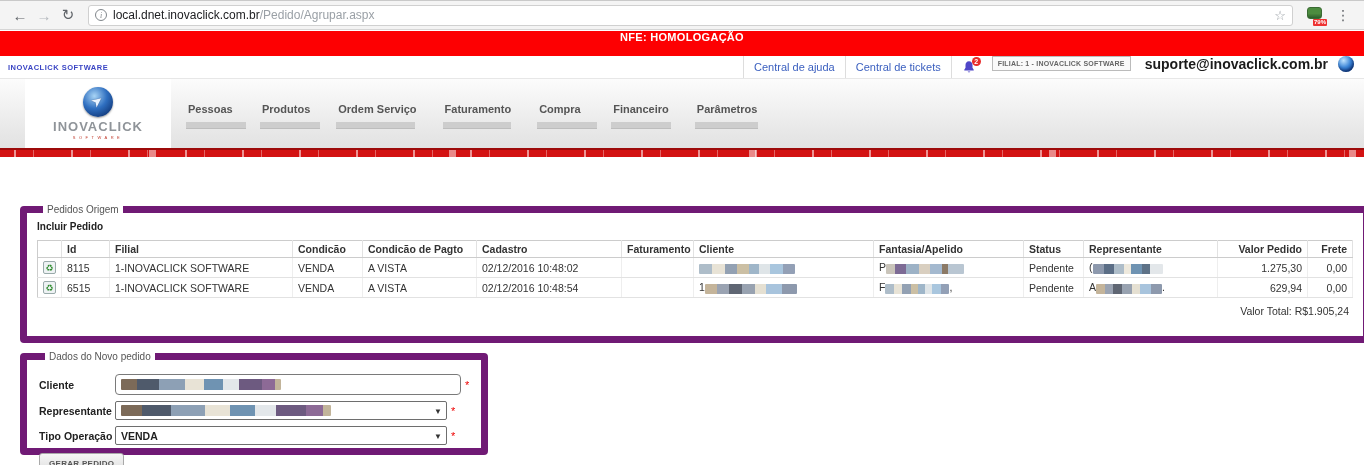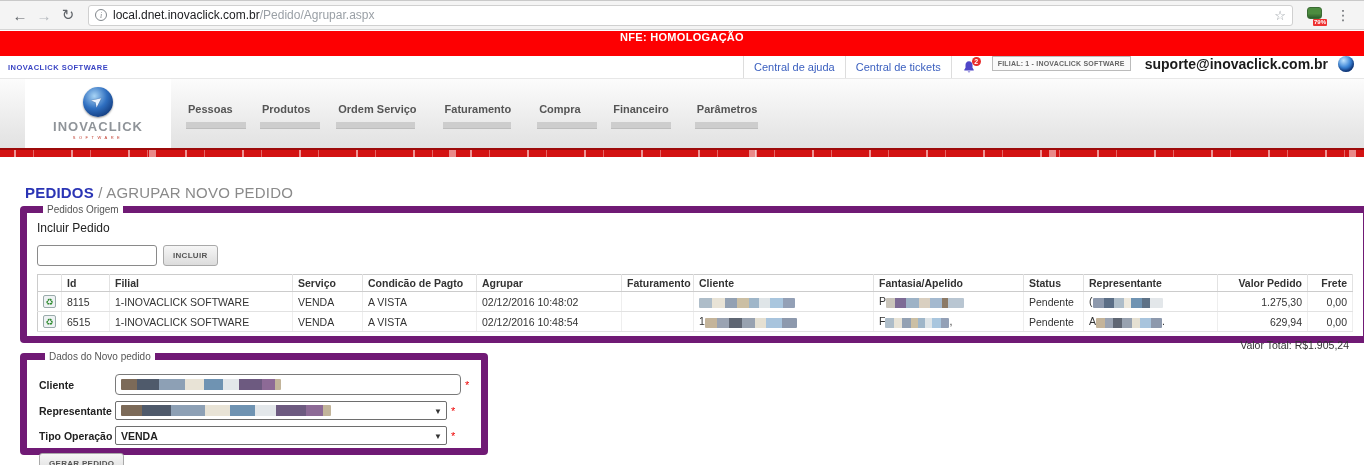--- a/index.html
+++ b/index.html
@@ -85,21 +85,21 @@
   
   .crumbs { position:absolute; left:25px; top:184px; font-size:15px; letter-spacing:.2px; }
   .crumbs .primary { color:#2b35b5; font-weight:bold; }
   .crumbs .secondary { color:#8a8a8a; }
 
   fieldset.fs { position:absolute; border:7px solid #701a75; border-radius:4px; background:#fff; }
   fieldset.fs legend { font-size:10px; color:#555; padding:0 4px; margin-left:6px; }
   .fs-origem { left:20px; top:204px; width:1324px; height:139px; padding:4px 10px; }
   .fs-novo { left:20px; top:351px; width:460px; height:104px; padding:6px 12px; }
 
-  .lbl-bold { font-size:12px; font-weight:normal; color:#222; }
+  .lbl-bold { font-size:10px; font-weight:bold; color:#222; }
   .incluir-row { margin-top:10px; display:flex; align-items:center; }
   .incluir-input { width:120px; height:21px; border:1px solid #8a8a8a; border-radius:3px;
     margin-right:6px; font-size:11px; padding:0 4px; }
   .btn { background:linear-gradient(#f6f6f6,#dcdcdc); border:1px solid #a9a9a9; border-radius:3px;
     color:#555; font-size:8px; font-weight:bold; letter-spacing:.3px; padding:5px 9px;
     cursor:pointer; font-family:"Liberation Sans",sans-serif; }
 
   table.grid { width:100%; border-collapse:collapse; margin-top:8px; font-size:10.5px; color:#333;
     border:1px solid #ccc; table-layout:fixed; }
   table.grid th { font-weight:bold; text-align:left; padding:2px 5px; border-right:1px solid #e2e2e2;
@@ -212,32 +212,24 @@
       </div>
       <div class="nav-item">
         <div class="nav-label">Parâmetros</div>
           <div class="nav-bar"></div>
       </div>
     </div>
   </div>
 
   <div class="ticker"></div>
 
-  <div class="crumbs">
-    <span class="primary">PEDIDOS</span>
-    <span class="secondary">/ AGRUPAR NOVO PEDIDO</span>
-  </div>
 
   <fieldset class="fs fs-origem">
     <legend>Pedidos Origem</legend>
     <div class="lbl-bold" style="margin-top:2px;">Incluir Pedido</div>
-    <div class="incluir-row">
-      <input class="incluir-input" style="">
-      <button class="btn">INCLUIR</button>
-    </div>
 
     <table class="grid">
       <colgroup>
         <col style="width:24px">
           <col style="width:48px">
           <col style="width:183px">
           <col style="width:70px">
         <col style="width:114px">
           <col style="width:145px">
           <col style="width:72px">
@@ -246,23 +238,23 @@
           <col style="width:60px">
           <col style="width:134px">
           <col style="width:90px">
           <col style="width:45px">
       </colgroup>
       <thead>
         <tr>
           <th></th>
           <th>Id</th>
           <th>Filial</th>
-          <th>Serviço</th>
+          <th>Condicão</th>
           <th>Condicão de Pagto</th>
-          <th>Agrupar</th>
+          <th>Cadastro</th>
           <th>Faturamento</th>
           <th>Cliente</th>
           <th>Fantasia/Apelido</th>
           <th>Status</th>
           <th>Representante</th>
           <th class="num">Valor Pedido</th>
           <th class="num">Frete</th>
         </tr>
       </thead>
       <tbody>

